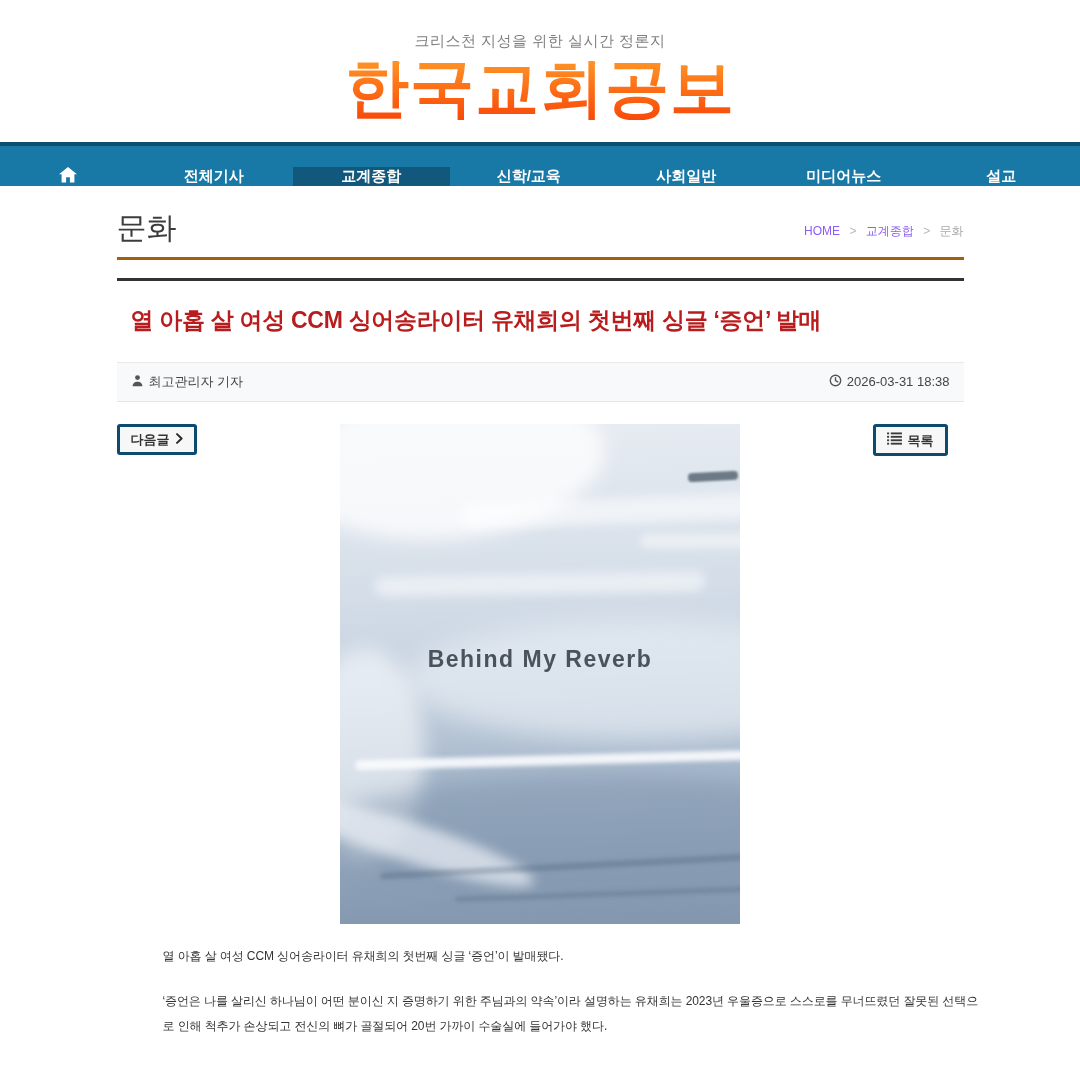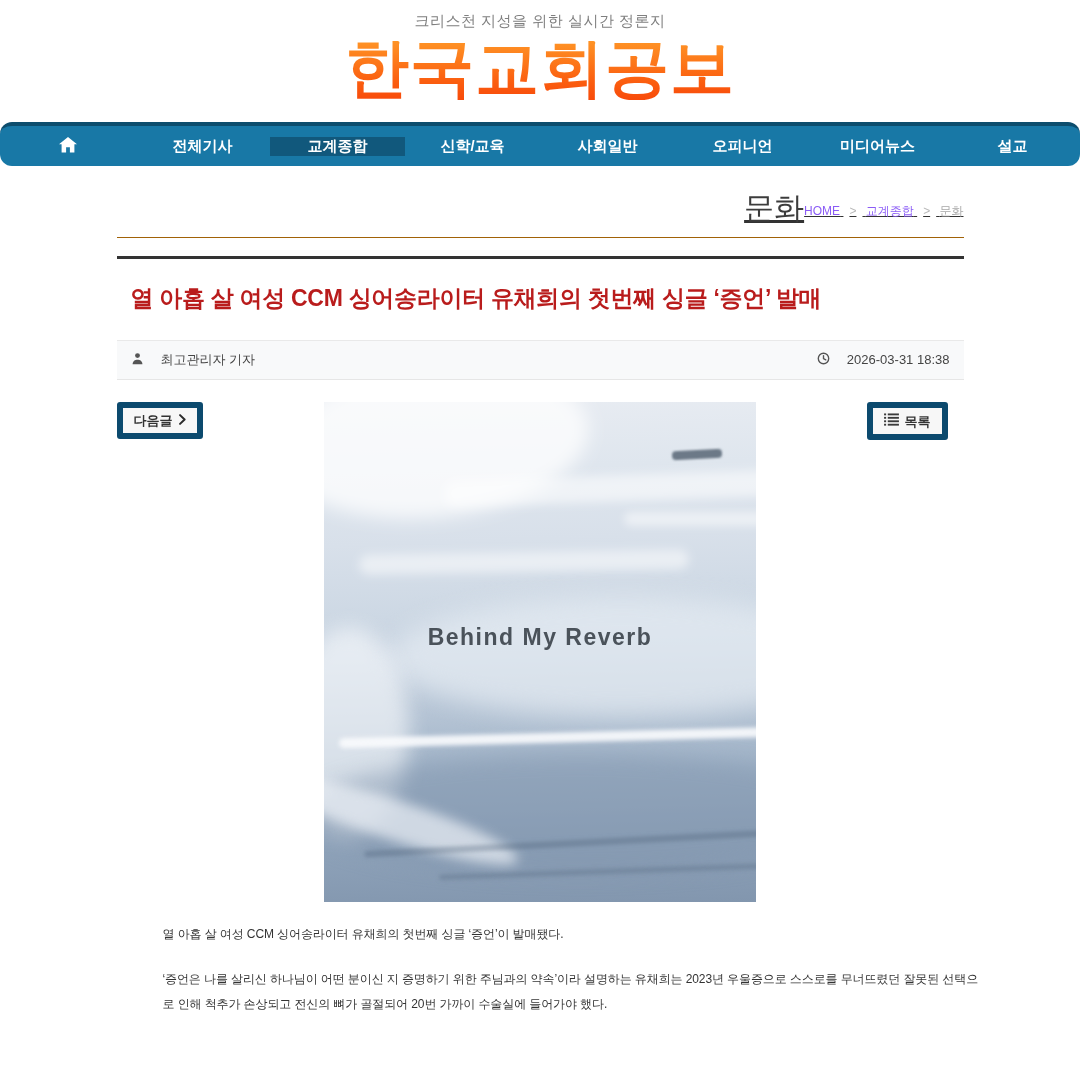--- a/index.html
+++ b/index.html
@@ -5,84 +5,84 @@
   * { box-sizing: border-box; }
   html,body { margin:0; padding:0; }
   body {
     width:1080px; height:1080px; overflow:hidden;
     background:#ffffff;
     font-family:"Liberation Sans", sans-serif;
     color:#333;
   }
 
   
-  .masthead { text-align:center; padding-top:12px; }
+  .masthead { text-align:center; padding-top:32px; }
   .tagline { font-size:15px; color:#7f7f7f; letter-spacing:.5px; margin-bottom:5px; }
   .logo {
     display:inline-block; font-size:64px; font-weight:900; line-height:1;
     letter-spacing:1px; color:#fb6212; text-decoration:none; cursor:pointer;
   }
   @supports (-webkit-background-clip: text) {
     .logo {
       background:linear-gradient(180deg,#ff9a28 0%,#fb5f10 70%,#f84a0a 100%);
       -webkit-background-clip:text; background-clip:text;
       -webkit-text-fill-color:transparent;
     }
   }
 
   
   .navbar {
     margin-top:22px; height:44px; background:#1878a6;
-    border-top:4px solid #0d4d6d; display:flex; align-items:center;border-radius:12px;
+    border-top:4px solid #0d4d6d; display:flex; align-items:flex-end;
   }
   .nav-item {
     flex:1; display:flex; align-items:center; justify-content:center;
     color:#fff; font-size:15px; font-weight:700; text-decoration:none; cursor:pointer;
   }
   .nav-item.home { flex:0 0 135px; }
   .nav-item.active { background:#11587c; }
 
   
   .content { width:847px; margin:0 auto; }
 
   .category-row {
-    display:flex; justify-content:flex-end; align-items:flex-end;
-    padding:26px 0 13px; border-bottom:1px solid #a16207;text-decoration:underline;
+    display:flex; justify-content:space-between; align-items:flex-end;
+    padding:26px 0 13px; border-bottom:3px solid #a16207;
   }
   .category-title { margin:0; font-size:30px; font-weight:300; color:#3c3c3c; line-height:1.05; }
   .breadcrumb { font-size:12px; color:#a8a8a8; padding-bottom:4px; }
   .breadcrumb a { color:#8b5cf6; text-decoration:none; cursor:pointer; }
   .breadcrumb .sep { margin:0 6px; color:#b8b8b8; }
 
   
   .article { margin-top:18px; border-top:3px solid #333; }
   .article-title {
     margin:0; padding:24px 14px 26px; font-size:23px; font-weight:700;
     color:#b91c1c; letter-spacing:-.3px; line-height:1.35;
   }
   .byline {
     display:flex; justify-content:space-between; align-items:center;
     background:#f8f9fa; border-top:1px solid #e9e9e9; border-bottom:1px solid #e6e6e6;
     padding:10px 14px; font-size:13px; color:#444;
   }
-  .byline .cell { display:inline-flex; align-items:center; gap:17px; }
+  .byline .cell { display:inline-flex; align-items:center; gap:5px; }
 
   
   .media-row { position:relative; margin-top:22px; }
   .btn {
     position:absolute; top:0; display:inline-flex; align-items:center; gap:6px;
-    background:#f7f7f7; border:6px solid #0c4a6e; border-radius:3px;
+    background:#f7f7f7; border:3px solid #0c4a6e; border-radius:3px;
     padding:5px 11px; font-size:13px; font-weight:700; color:#333;
     font-family:inherit; cursor:pointer; line-height:1.2;
   }
   .btn.next { left:0; }
   .btn.list { right:16px;align-items:flex-end; }
 
   .album-art {
-    width:432px; height:500px; margin:0 auto; position:relative; overflow:hidden;
+    width:400px; height:500px; margin:0 auto; position:relative; overflow:hidden;
     background:linear-gradient(178deg,
       #e8ecf2 0%, #dfe6ee 14%, #d8e0ea 28%, #cdd8e4 42%, #c6d2e0 50%,
       #b4c3d4 62%, #9db0c5 74%, #8fa3ba 86%, #8296ae 100%);
   }
   .stroke { position:absolute; border-radius:50%; }
   .s1 { top:-35px; left:-45px; width:310px; height:150px; background:rgba(255,255,255,.75); filter:blur(9px); transform:rotate(-6deg); }
   .s2 { top:72px; left:120px; width:420px; height:26px; border-radius:13px; background:rgba(255,255,255,.55); filter:blur(5px); transform:rotate(-2deg); }
   .s3 { top:150px; left:35px; width:330px; height:20px; border-radius:10px; background:rgba(255,255,255,.5); filter:blur(5px); transform:rotate(-1deg); }
   .s4 { top:195px; left:65px; width:470px; height:120px; background:rgba(232,238,245,.65); filter:blur(12px); }
   .s5 { top:330px; left:15px; width:480px; height:10px; border-radius:5px; background:rgba(249,251,253,.9); filter:blur(2px); transform:rotate(-1.5deg); }
@@ -117,21 +117,20 @@
     <span class="icon">
       <svg width="18" height="16" viewBox="0 0 18 16">
           <path d="M9 0 L18 7.2 H15.4 V15.5 H10.9 V10.2 H7.1 V15.5 H2.6 V7.2 H0 Z" fill="#ffffff"></path>
         </svg>
     </span>
   </a>
   <a class="nav-item">전체기사</a>
   <a class="nav-item active">교계종합</a>
   <a class="nav-item">신학/교육</a>
   <a class="nav-item">사회일반</a>
-  <a class="nav-item">오피니언</a>
   <a class="nav-item">미디어뉴스</a>
   <a class="nav-item">설교</a>
 </nav>
 
 <main class="content">
 
   <div class="category-row">
     <h2 class="category-title">문화</h2>
     <div class="breadcrumb">
       <a>HOME</a>

